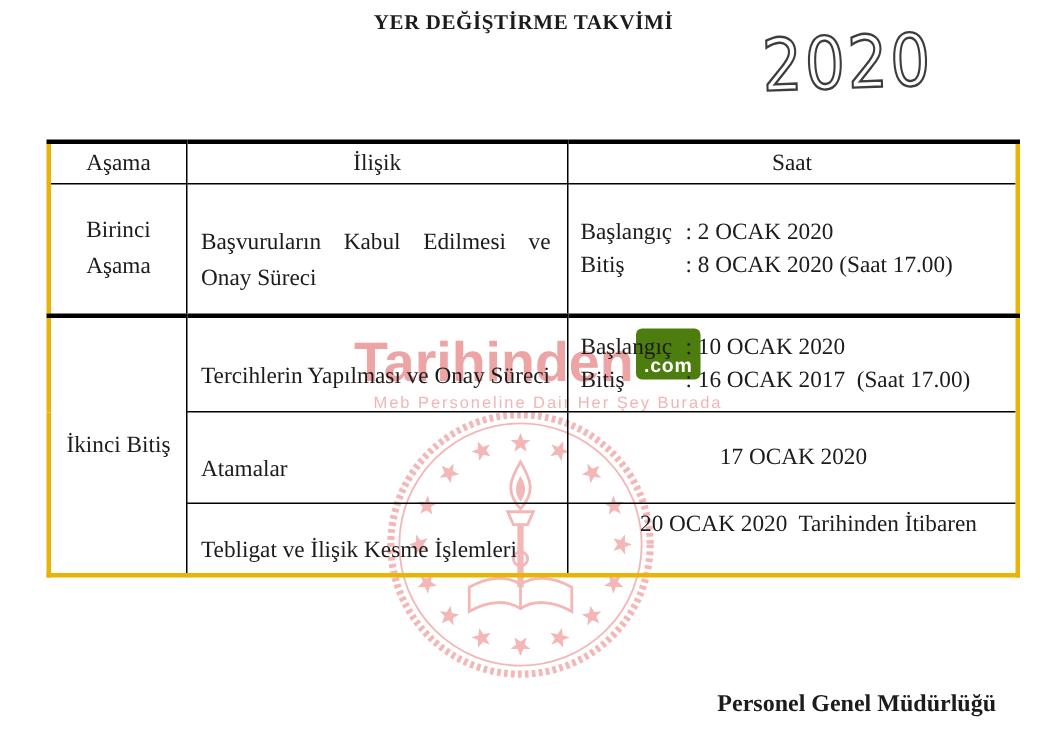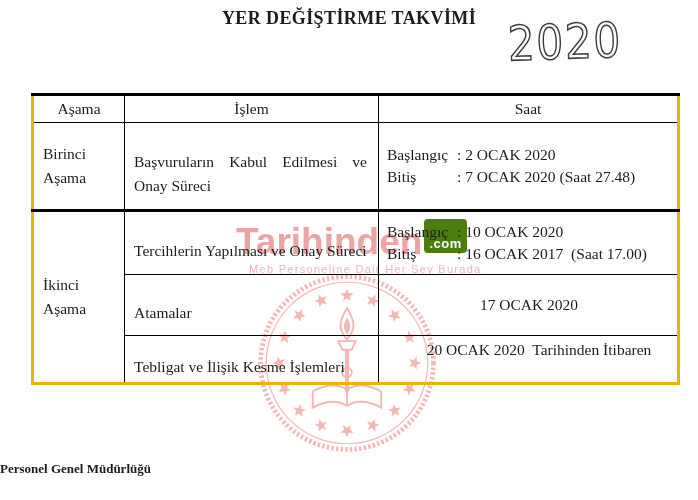--- a/index.html
+++ b/index.html
@@ -2,21 +2,21 @@
 <html><head>
 <meta charset="utf-8">
 <style>
   html,body{margin:0;padding:0;}
   body{
     width:698px;height:500px;position:relative;background:#ffffff;
     font-family:"Liberation Serif", serif;color:#1c1c1c;overflow:hidden;
   }
   .title{
     position:absolute;top:8px;left:0;width:698px;text-align:center;
-    font-weight:bold;font-size:18px;letter-spacing:0.4px;
+    font-weight:bold;font-size:14px;letter-spacing:0.4px;
   }
   .year-badge{position:absolute;left:505px;top:14px;transform:rotate(-2deg);}
   
   .wm-brand{
     position:absolute;left:236px;top:221px;z-index:0;
     font-family:"Liberation Sans", sans-serif;font-weight:bold;font-size:37px;
     color:#eda4a4;white-space:nowrap;
   }
   .wm-suffix{
     display:inline-block;background:#4d7c0f;color:#ffffff;
@@ -35,34 +35,34 @@
     border-collapse:collapse;table-layout:fixed;background:transparent;
     font-size:15.5px;
   }
   table.doc{border:3px solid #eab308;}
   table.doc th, table.doc td{border:1px solid #000;background:transparent;}
   table.doc th{
     height:24px;font-weight:normal;text-align:center;font-size:15.5px;
     border-top:3px solid #000;
   }
   tr.section2-start td{border-top:3px solid #000;}
-  td.cell-stage{text-align:left;padding:0 9px;line-height:24px;}
+  td.cell-stage{text-align:center;padding:0 9px;line-height:24px;}
   td.cell-islem{
     text-align:justify;-moz-text-align-last:left;text-align-last:left;
     padding:18px 11px 2px 9px;line-height:24px;vertical-align:middle;
   }
   td.cell-tarih{padding:2px 6px 2px 8px;vertical-align:middle;}
   .tarih-line{display:block;line-height:22.5px;white-space:pre-wrap;}
   .tarih-label{display:inline-block;width:70px;}
   td.tarih-center{text-align:center;margin-top:36px;}
   td.tarih-top{vertical-align:top;text-align:center;padding-top:5px;white-space:pre-wrap;padding-left:28px;}
   
   .footer{
-    position:absolute;left:0;top:461px;width:698px;
-    padding-right:34px;box-sizing:border-box;font-weight:bold;font-size:13px;
+    position:absolute;left:0;top:461px;width:698px;text-align:right;
+    padding-right:34px;box-sizing:border-box;font-weight:bold;font-size:16px;
   }
 </style>
 </head>
 <body>
 
 <div class="wm-brand"><span>Tarihinden</span><span class="wm-suffix">.com</span></div>
 <div class="wm-tagline">Meb Personeline Dair Her Şey Burada</div>
 
 <svg class="wm-emblem" width="190" height="190" viewBox="-100 -100 200 200">
   <defs>
@@ -111,35 +111,35 @@
 
 <table class="doc">
   <colgroup>
       <col style="width:92px">
       <col style="width:254px">
       <col style="width:300px">
     </colgroup>
   <thead>
     <tr>
       <th>Aşama</th>
-      <th>İşlem</th>
+      <th>İlişik</th>
       <th>Saat</th>
     </tr>
   </thead>
   <tbody>
     <tr style="height:88px">
       <td class="cell-stage">Birinci Aşama</td>
       <td class="cell-islem">Başvuruların Kabul Edilmesi ve Onay Süreci</td>
       <td class="cell-tarih">
         <span class="tarih-line"><span class="tarih-label">Başlangıç</span><span>: 2 OCAK 2020</span></span>
-        <span class="tarih-line"><span class="tarih-label">Bitiş</span><span>: 7 OCAK 2020 (Saat 27.48)</span></span>
+        <span class="tarih-line"><span class="tarih-label">Bitiş</span><span>: 8 OCAK 2020 (Saat 17.00)</span></span>
       </td>
     </tr>
     <tr class="section2-start" style="height:64px">
-      <td class="cell-stage" rowspan="3">İkinci Aşama</td>
+      <td class="cell-stage" rowspan="3">İkinci Bitiş</td>
       <td class="cell-islem">Tercihlerin Yapılması ve Onay Süreci</td>
       <td class="cell-tarih">
         <span class="tarih-line"><span class="tarih-label">Başlangıç</span><span>: 10 OCAK 2020</span></span>
         <span class="tarih-line"><span class="tarih-label">Bitiş</span><span>: 16 OCAK 2017  (Saat 17.00)</span></span>
       </td>
     </tr>
     <tr style="height:61px">
       <td class="cell-islem">Atamalar</td>
       <td class="cell-tarih tarih-center">17 OCAK 2020</td>
     </tr>

